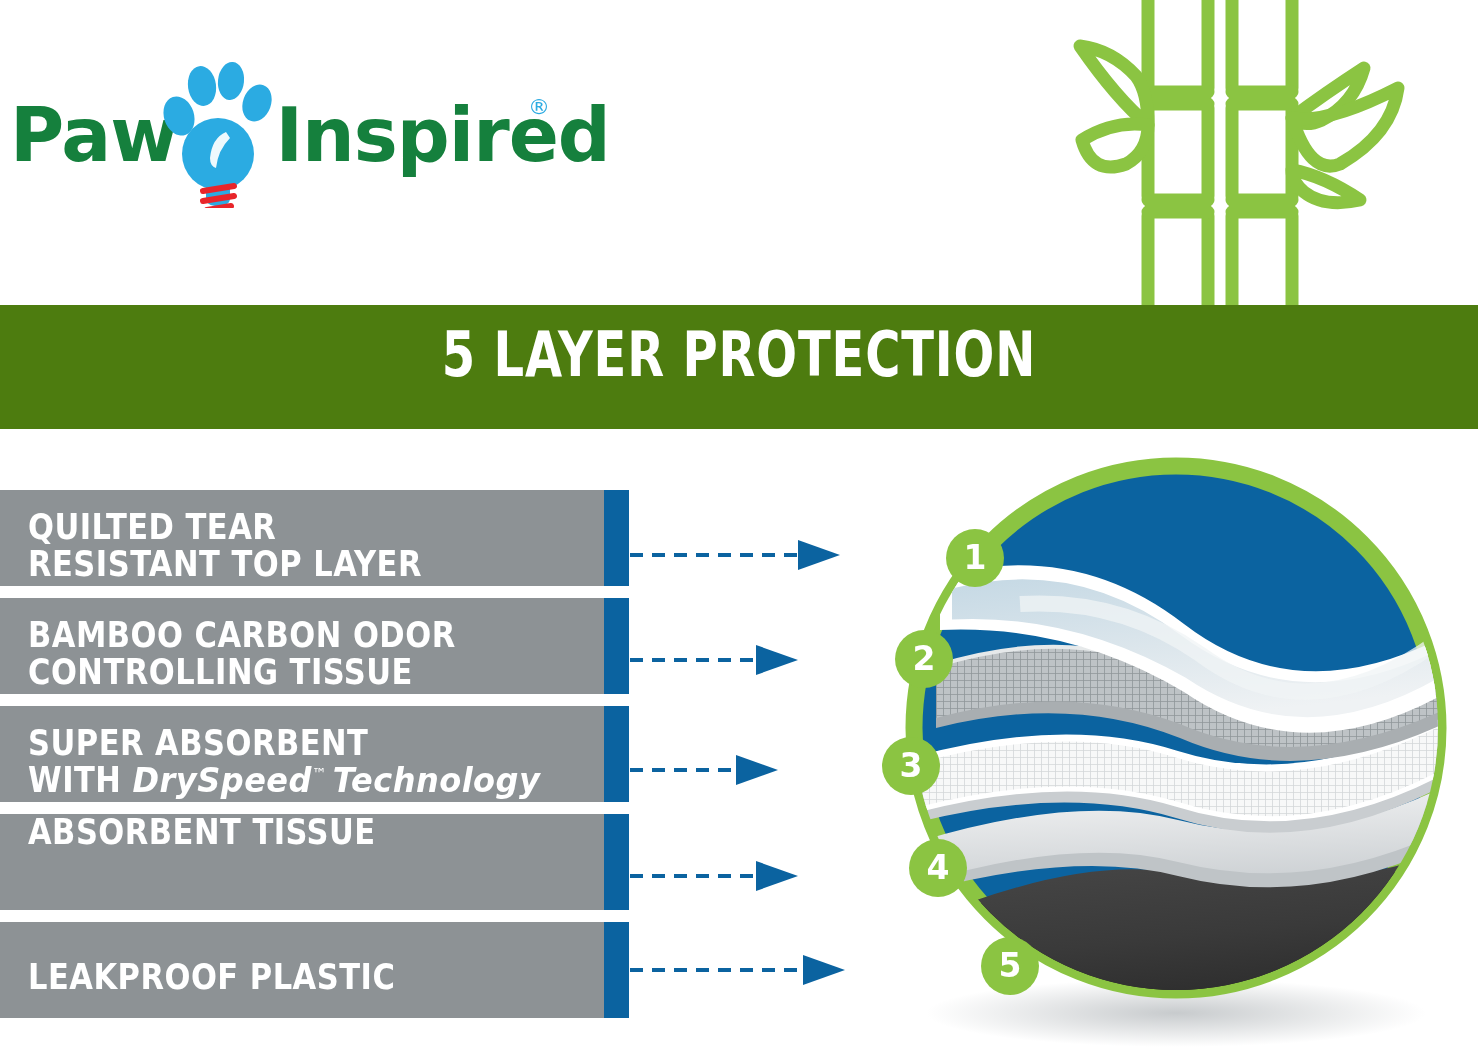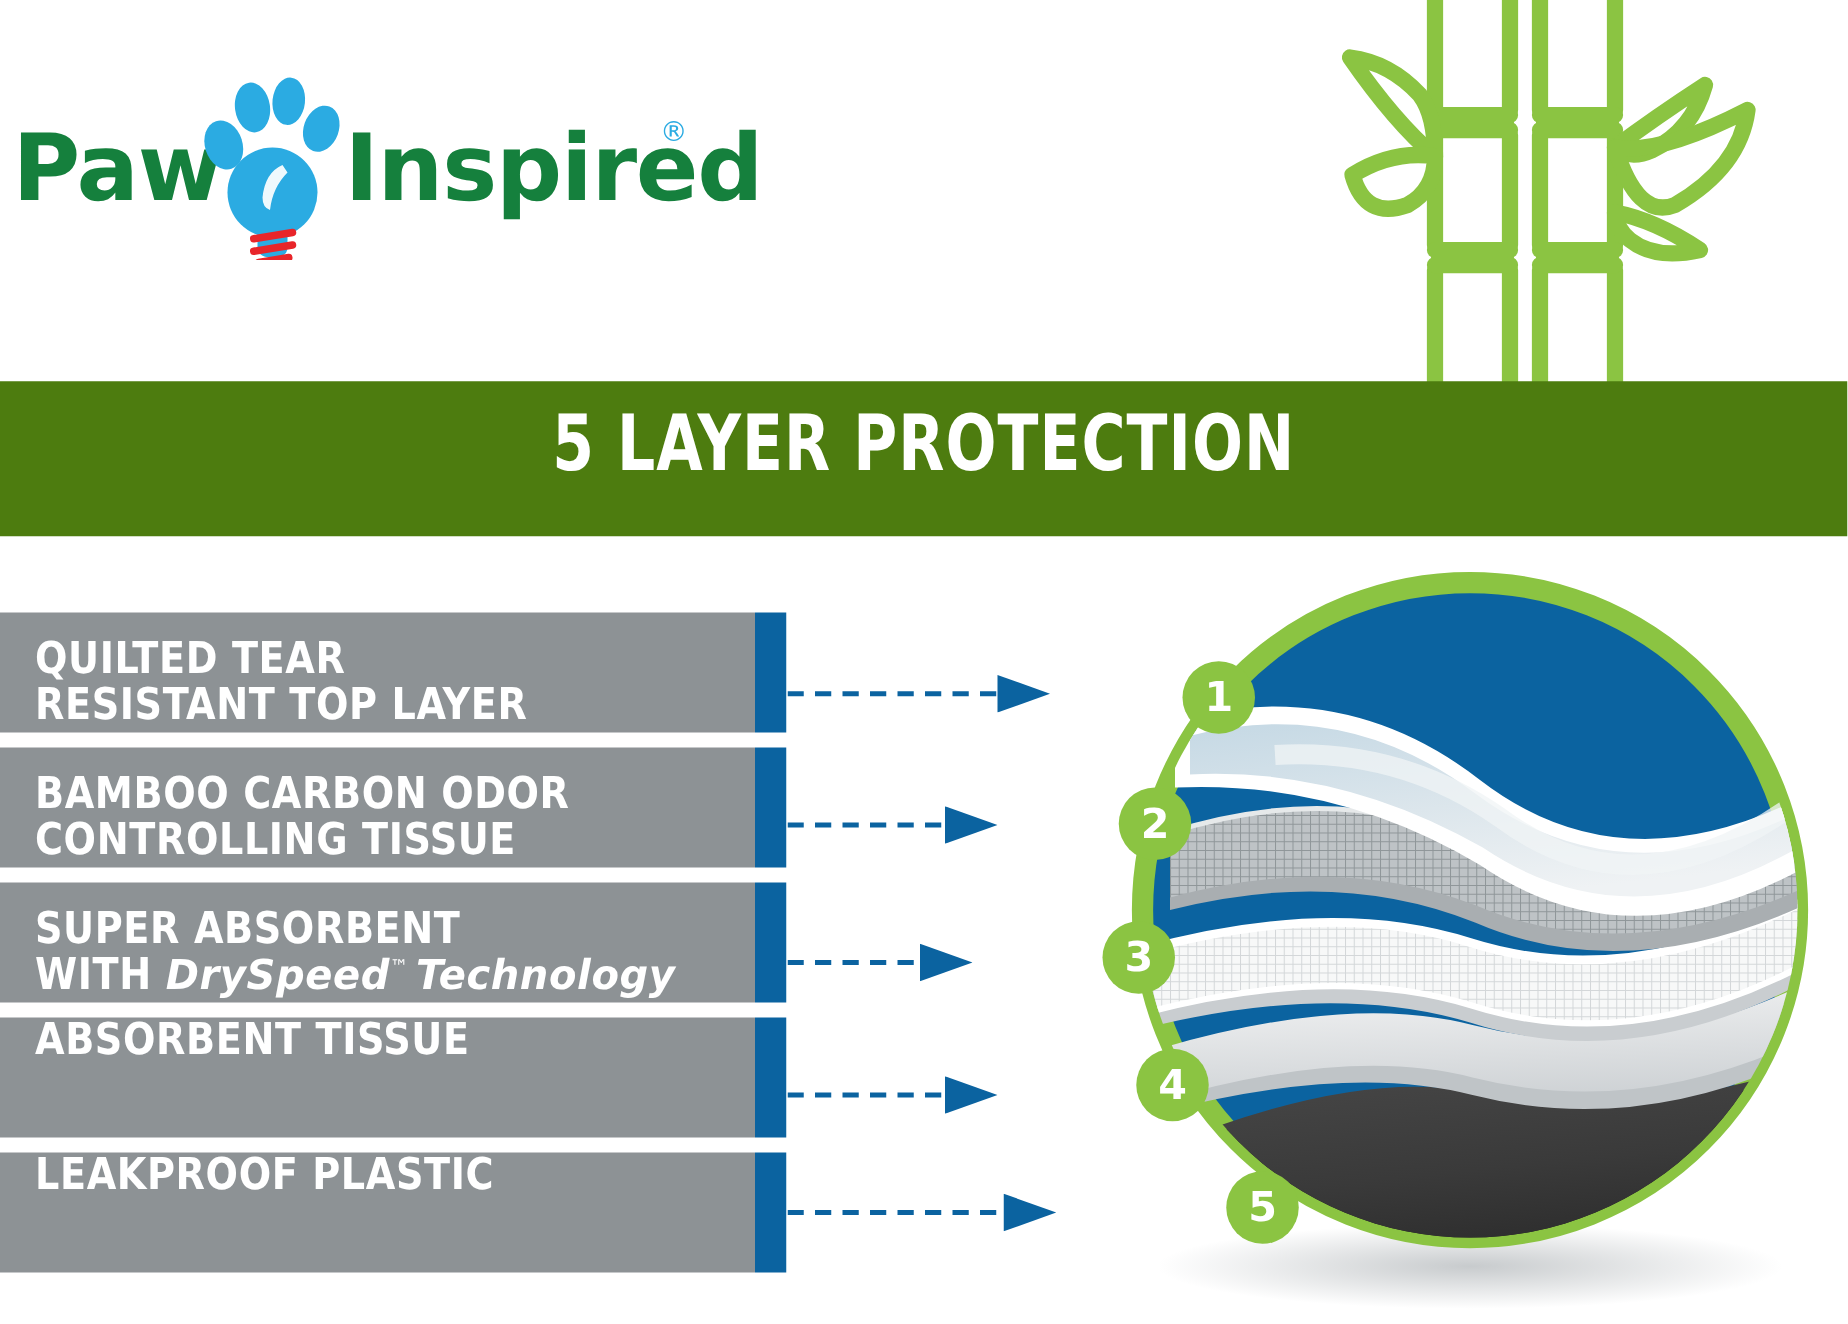--- a/index.html
+++ b/index.html
@@ -275,21 +275,21 @@
     </div>
   </div>
   <svg class="connector" style="left:630px; top:861px; width:168px;" viewBox="0 0 168 30">
     <line x1="0" y1="15" x2="128" y2="15" stroke="#0B63A0" stroke-width="4" stroke-dasharray="13 9"></line>
     <polygon points="126,0 168,15 126,30" fill="#0B63A0"></polygon>
   </svg>
 
   <div class="label-row" style="top:922px;">
     <div class="label-bar"></div>
     <div class="label-accent"></div>
-    <div class="label-text" style="justify-content:flex-start;">
+    <div class="label-text" style="justify-content:center;">
       <span class="ln">LEAKPROOF PLASTIC</span>
     </div>
   </div>
   <svg class="connector" style="left:630px; top:955px; width:215px;" viewBox="0 0 215 30">
     <line x1="0" y1="15" x2="175" y2="15" stroke="#0B63A0" stroke-width="4" stroke-dasharray="13 9"></line>
     <polygon points="173,0 215,15 173,30" fill="#0B63A0"></polygon>
   </svg>
 
   <svg id="diagram" viewBox="0 0 598 628">
     <defs>

